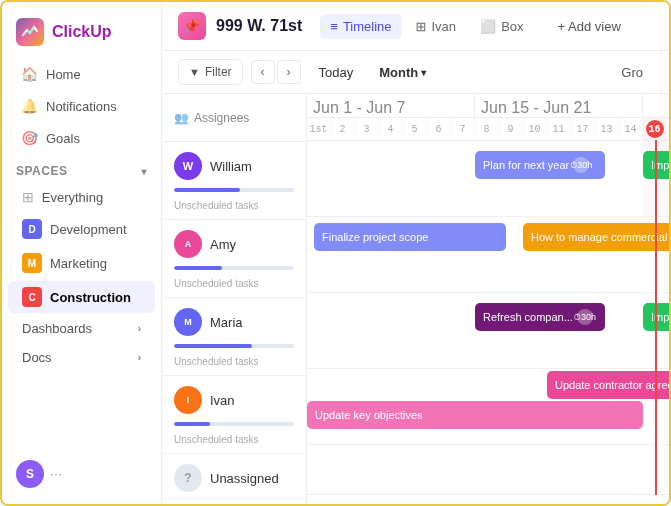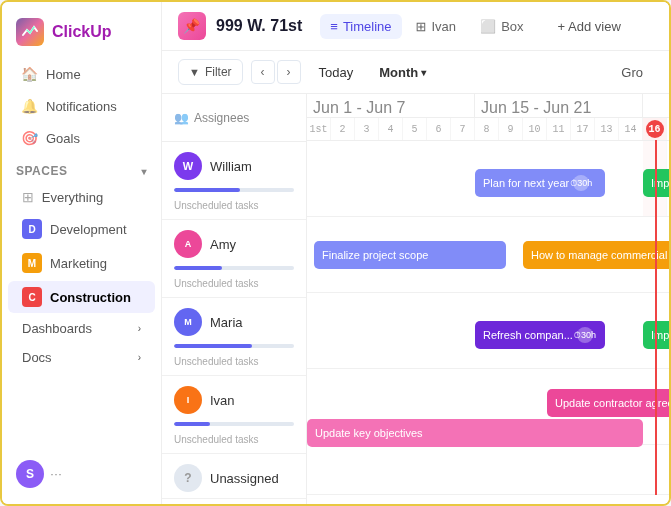--- a/index.html
+++ b/index.html
@@ -63,21 +63,21 @@
     .gantt-days { display: flex; height: 22px; font-family: Liberation Mono, monospace; }
     .gantt-day { width: 24px; min-width: 24px; display: flex; align-items: center; justify-content: center; font-size: 10px; color: #aaa; border-right: 1px solid #f5f5f5; position: relative; }
     .gantt-day.today-col { background: #fef2f2; }
     .gantt-day.today-col::after { content: ''; position: absolute; bottom: -300px; left: 50%; width: 2px; background: #ef4444; height: 300px; }
     .today-num { background: #ef4444; color: white; border-radius: 50%; width: 18px; height: 18px; display: flex; align-items: center; justify-content: center; font-size: 10px; font-weight: 700; }
     .gantt-body { position: relative; }
     .gantt-row { height: 76px; border-bottom: 1px solid #f0f0f0; position: relative; display: flex; align-items: center; }
     .gantt-row-bg { position: absolute; inset: 0; display: flex; }
     .gantt-cell { min-width: 24px; width: 24px; height: 100%; border-right: 1px solid #f8f8f8; }
     .gantt-cell.today-col { background: rgba(239,68,68,0.04); }
-    .task-bar { position: absolute; height: 28px; border-radius: 5px; display: flex; align-items: center; padding: 0 8px; font-size: 11px; color: white; font-weight: 500; white-space: nowrap; overflow: hidden; text-overflow: ellipsis; cursor: pointer; z-index: 3; top: 50%; transform: translateY(-50%); margin-top: 18px; }
+    .task-bar { position: absolute; height: 28px; border-radius: 5px; display: flex; align-items: center; padding: 0 8px; font-size: 11px; color: white; font-weight: 500; white-space: nowrap; overflow: hidden; text-overflow: ellipsis; cursor: pointer; z-index: 3; top: 50%; transform: translateY(-50%); }
     .task-bar .task-icon { margin-left: 4px; font-size: 10px; background: rgba(255,255,255,0.3); border-radius: 50%; width: 16px; height: 16px; display: flex; align-items: center; justify-content: center; flex-shrink: 0; }
   </style>
 </head>
 <body>
 
 <aside class="sidebar">
   <div class="logo">
     <div class="logo-icon">
       <svg width="18" height="18" viewBox="0 0 18 18" fill="none">
         <path d="M2 12 L6 7 L9 10 L13 4 L16 8" stroke="white" stroke-width="2" fill="none" stroke-linecap="round"></path>
@@ -304,21 +304,21 @@
           </div>
 
           <div class="task-bar" style="left:216px; width:220px; background:#f59e0b; top:20px;">
             <span>How to manage commercial listi...</span>
           </div>
         </div>
 
         <div class="gantt-row" style="height:76px;">
           <div class="gantt-row-bg"></div>
 
-          <div class="task-bar" style="left:168px; width:130px; background:#6d28d9; top:24px;text-align:right;">
+          <div class="task-bar" style="left:168px; width:130px; background:#701a75; top:24px;text-align:right;">
             <span>Refresh compan...</span>
             <span class="task-icon" style="font-size:9px;">⏱30h</span>
           </div>
 
           <div class="task-bar" style="left:336px; width:88px; background:#22c55e; top:24px;">
             <span>Implem...</span>
 
           </div>
         </div>
 

